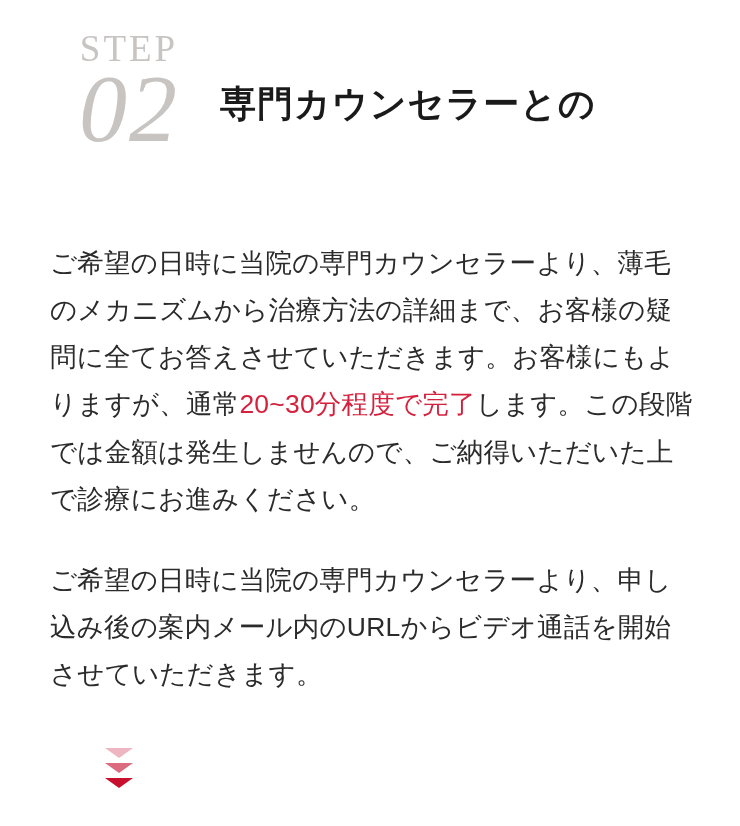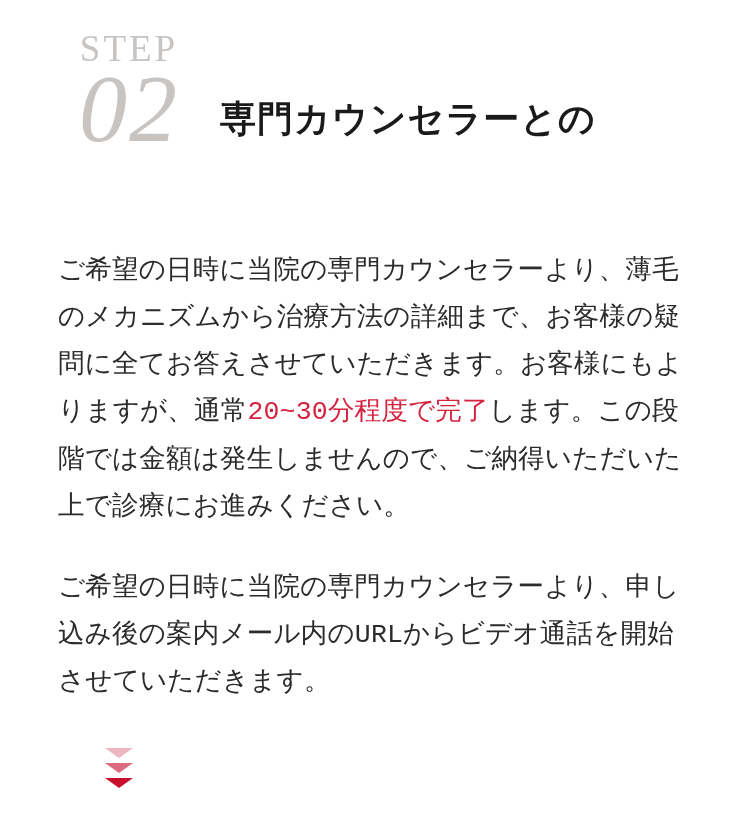--- a/index.html
+++ b/index.html
@@ -69,37 +69,37 @@
     width: 500px;
   }
   .step-title .line {
     display: block;
     font-family: "DejaVu Serif", "Liberation Serif", serif;
     font-size: 36px;
     line-height: 1.62;
     letter-spacing: 1px;
     font-weight: 700;
   }
-  .step-title .line-1 { color: #1a1a1a; margin-top: 15px; }
+  .step-title .line-1 { color: #1a1a1a; }
   .step-title .line-2 { color: #c8102e; }
 
   
   .body-copy {
     position: absolute;
     left: 50px;
     top: 240px;
     width: 648px;
   }
   .para {
     font-size: 26.5px;
     line-height: 1.78;
     letter-spacing: 0.2px;
     color: #2b2b2b;
-    margin: 8px;
-    font-family: Liberation Mono, monospace;
+    margin: 0;
+    font-family: Liberation Sans, sans-serif;
   }
   .para + .para {
     margin-top: 34px;
   }
   .hl {
     color: #d4213d;
   }
 
   
   .chevrons {

